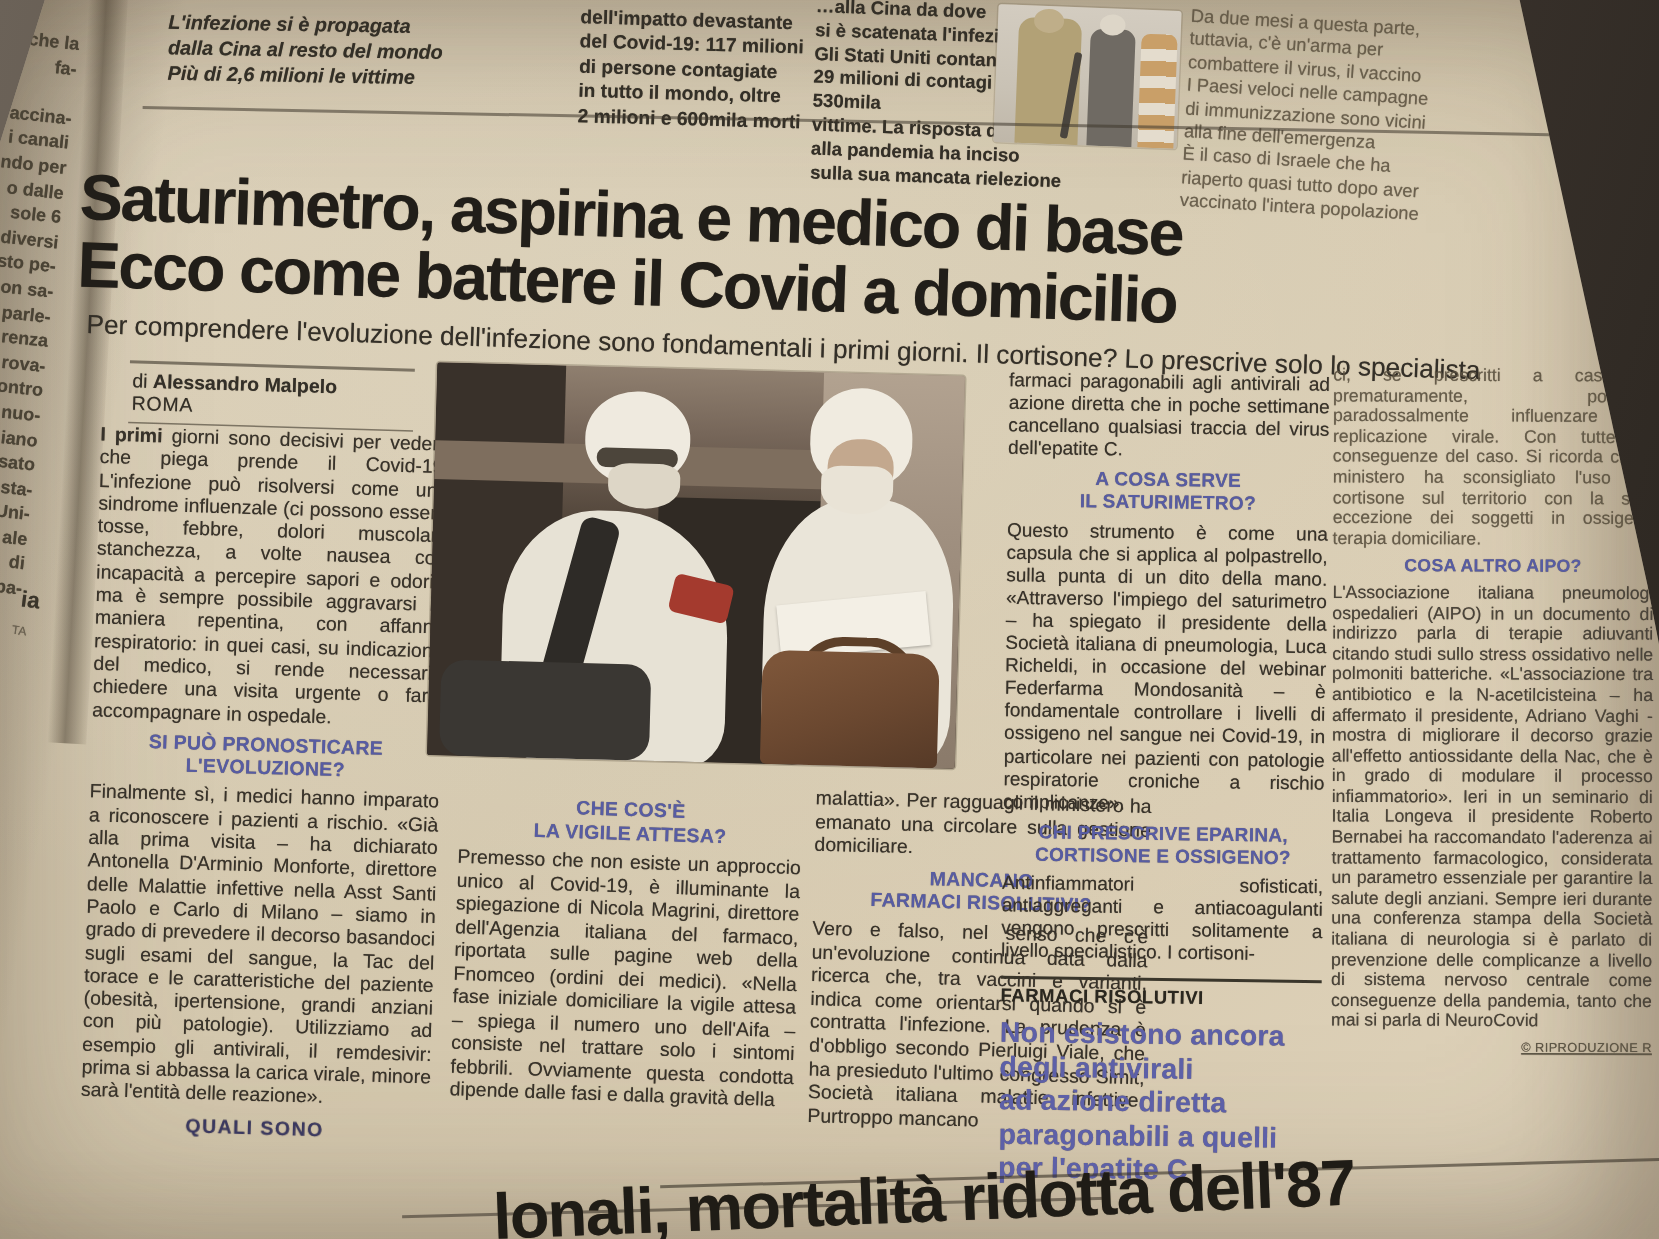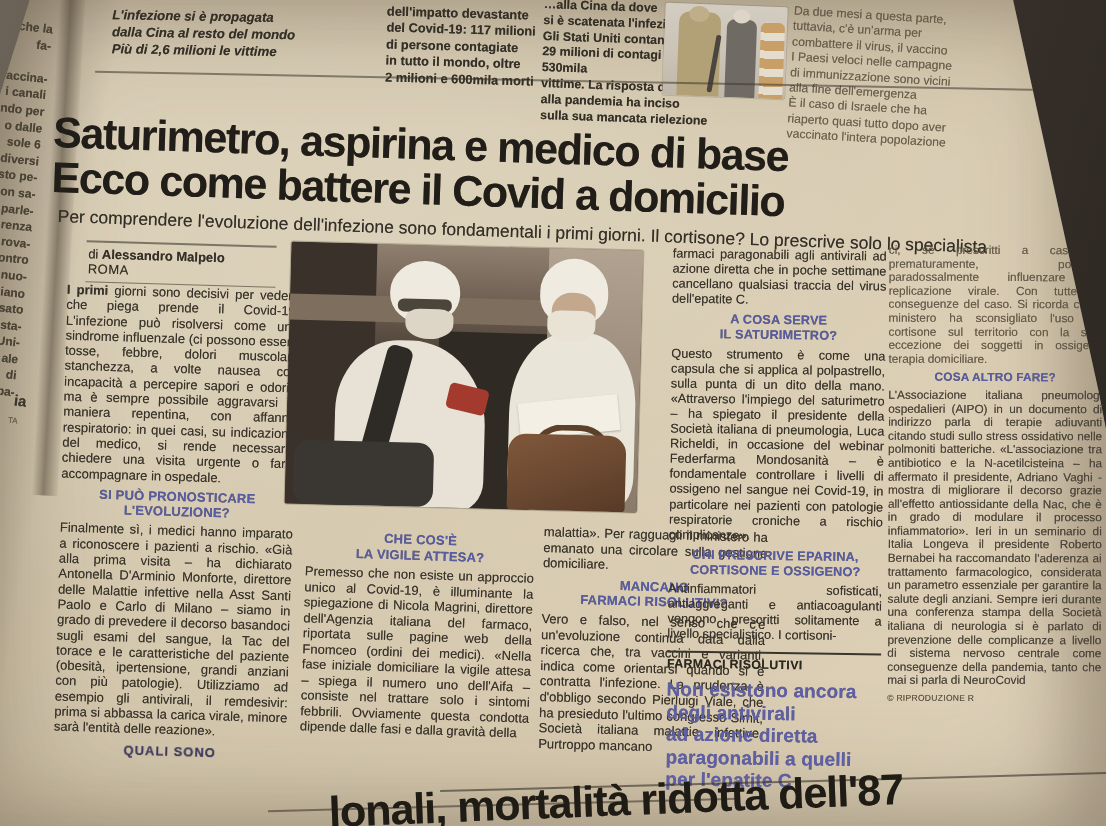--- a/index.html
+++ b/index.html
@@ -52,21 +52,21 @@
   .col p{margin:0;text-align:justify;}
   .c1{left:60px;top:285px;width:233px;font-size:13px;line-height:15.3px;transform:rotate(1.7deg);}
   .c2{left:303px;top:527px;width:229px;font-size:13px;line-height:15.5px;transform:rotate(1.9deg);}
   .c3{left:541px;top:527px;width:224px;font-size:13px;line-height:15.6px;transform:rotate(1.5deg);}
   .c4{left:669px;top:248px;width:214px;font-size:12.7px;line-height:15.1px;transform:rotate(0.8deg);}
   .c5{left:888px;top:244px;width:214px;font-size:11.8px;line-height:13.6px;transform:rotate(0.2deg);color:#4a443a;}
   .c5 .faded{color:rgba(95,86,69,.8);}
   .lead{font-weight:800;}
   .sub{font-weight:800;text-align:center;color:#575ca3;margin:5px 0 4px;letter-spacing:.2px;}
   .sub-cut{margin-top:6px;color:#3a3860;letter-spacing:1px;filter:blur(.4px);}
-  .copyright{text-align:left;font-size:8.5px;color:#5d5646;margin-top:4px;letter-spacing:.3px;}
+  .copyright{text-align:right;font-size:8.5px;color:#5d5646;margin-top:4px;letter-spacing:.3px;text-decoration:underline;}
   
   .pq{margin-top:9px;border-top:2.5px solid #3a362b;padding-top:4px;}
   .pq .kicker{font-size:12.3px;font-weight:800;color:#2a271f;letter-spacing:.4px;}
   .pq .quote{margin-top:7px;font-size:19px;line-height:22.5px;font-weight:800;color:#5d60a8;letter-spacing:.1px;}
   
   .rule-a{left:440px;top:781px;width:672px;height:2px;background:rgba(55,48,38,.6);transform:rotate(-1.55deg);}
   .rule-b{left:268px;top:804px;width:470px;height:2px;background:rgba(55,48,38,.55);transform:rotate(-1.5deg);}
   .bottom-headline{left:328px;top:788px;width:900px;transform:rotate(-2.3deg);transform-origin:left top;
     font-size:43px;font-weight:800;letter-spacing:-1px;color:#1f1c16;white-space:nowrap;}
   
@@ -240,21 +240,21 @@
       <div class="quote pre">Non esistono ancora
 degli antivirali
 ad azione diretta
 paragonabili a quelli
 per l'epatite C</div>
     </div>
   </div>
 
   <div class="abs col c5">
     <p class="faded">ci, se prescritti a casa e prematuramente, possono paradossalmente influenzare la replicazione virale. Con tutte le conseguenze del caso. Si ricorda che il ministero ha sconsigliato l'uso del cortisone sul territorio con la sola eccezione dei soggetti in ossigeno terapia domiciliare.</p>
-    <div class="sub pre">COSA ALTRO FARE?</div>
+    <div class="sub pre">COSA ALTRO AIPO?</div>
     <p>L'Associazione italiana pneumologi ospedalieri (AIPO) in un documento di indirizzo parla di terapie adiuvanti citando studi sullo stress ossidativo nelle polmoniti batteriche. «L'associazione tra antibiotico e la N-acetilcisteina – ha affermato il presidente, Adriano Vaghi - mostra di migliorare il decorso grazie all'effetto antiossidante della Nac, che è in grado di modulare il processo infiammatorio». Ieri in un seminario di Italia Longeva il presidente Roberto Bernabei ha raccomandato l'aderenza ai trattamento farmacologico, considerata un parametro essenziale per garantire la salute degli anziani. Sempre ieri durante una conferenza stampa della Società italiana di neurologia si è parlato di prevenzione delle complicanze a livello di sistema nervoso centrale come conseguenze della pandemia, tanto che mai si parla di NeuroCovid</p>
     <div class="copyright">© RIPRODUZIONE R</div>
   </div>
 
   <div class="abs rule-a"></div>
   <div class="abs rule-b"></div>
   <div class="abs bottom-headline">lonali, mortalità ridotta dell'87</div>
 
 </div>
 

